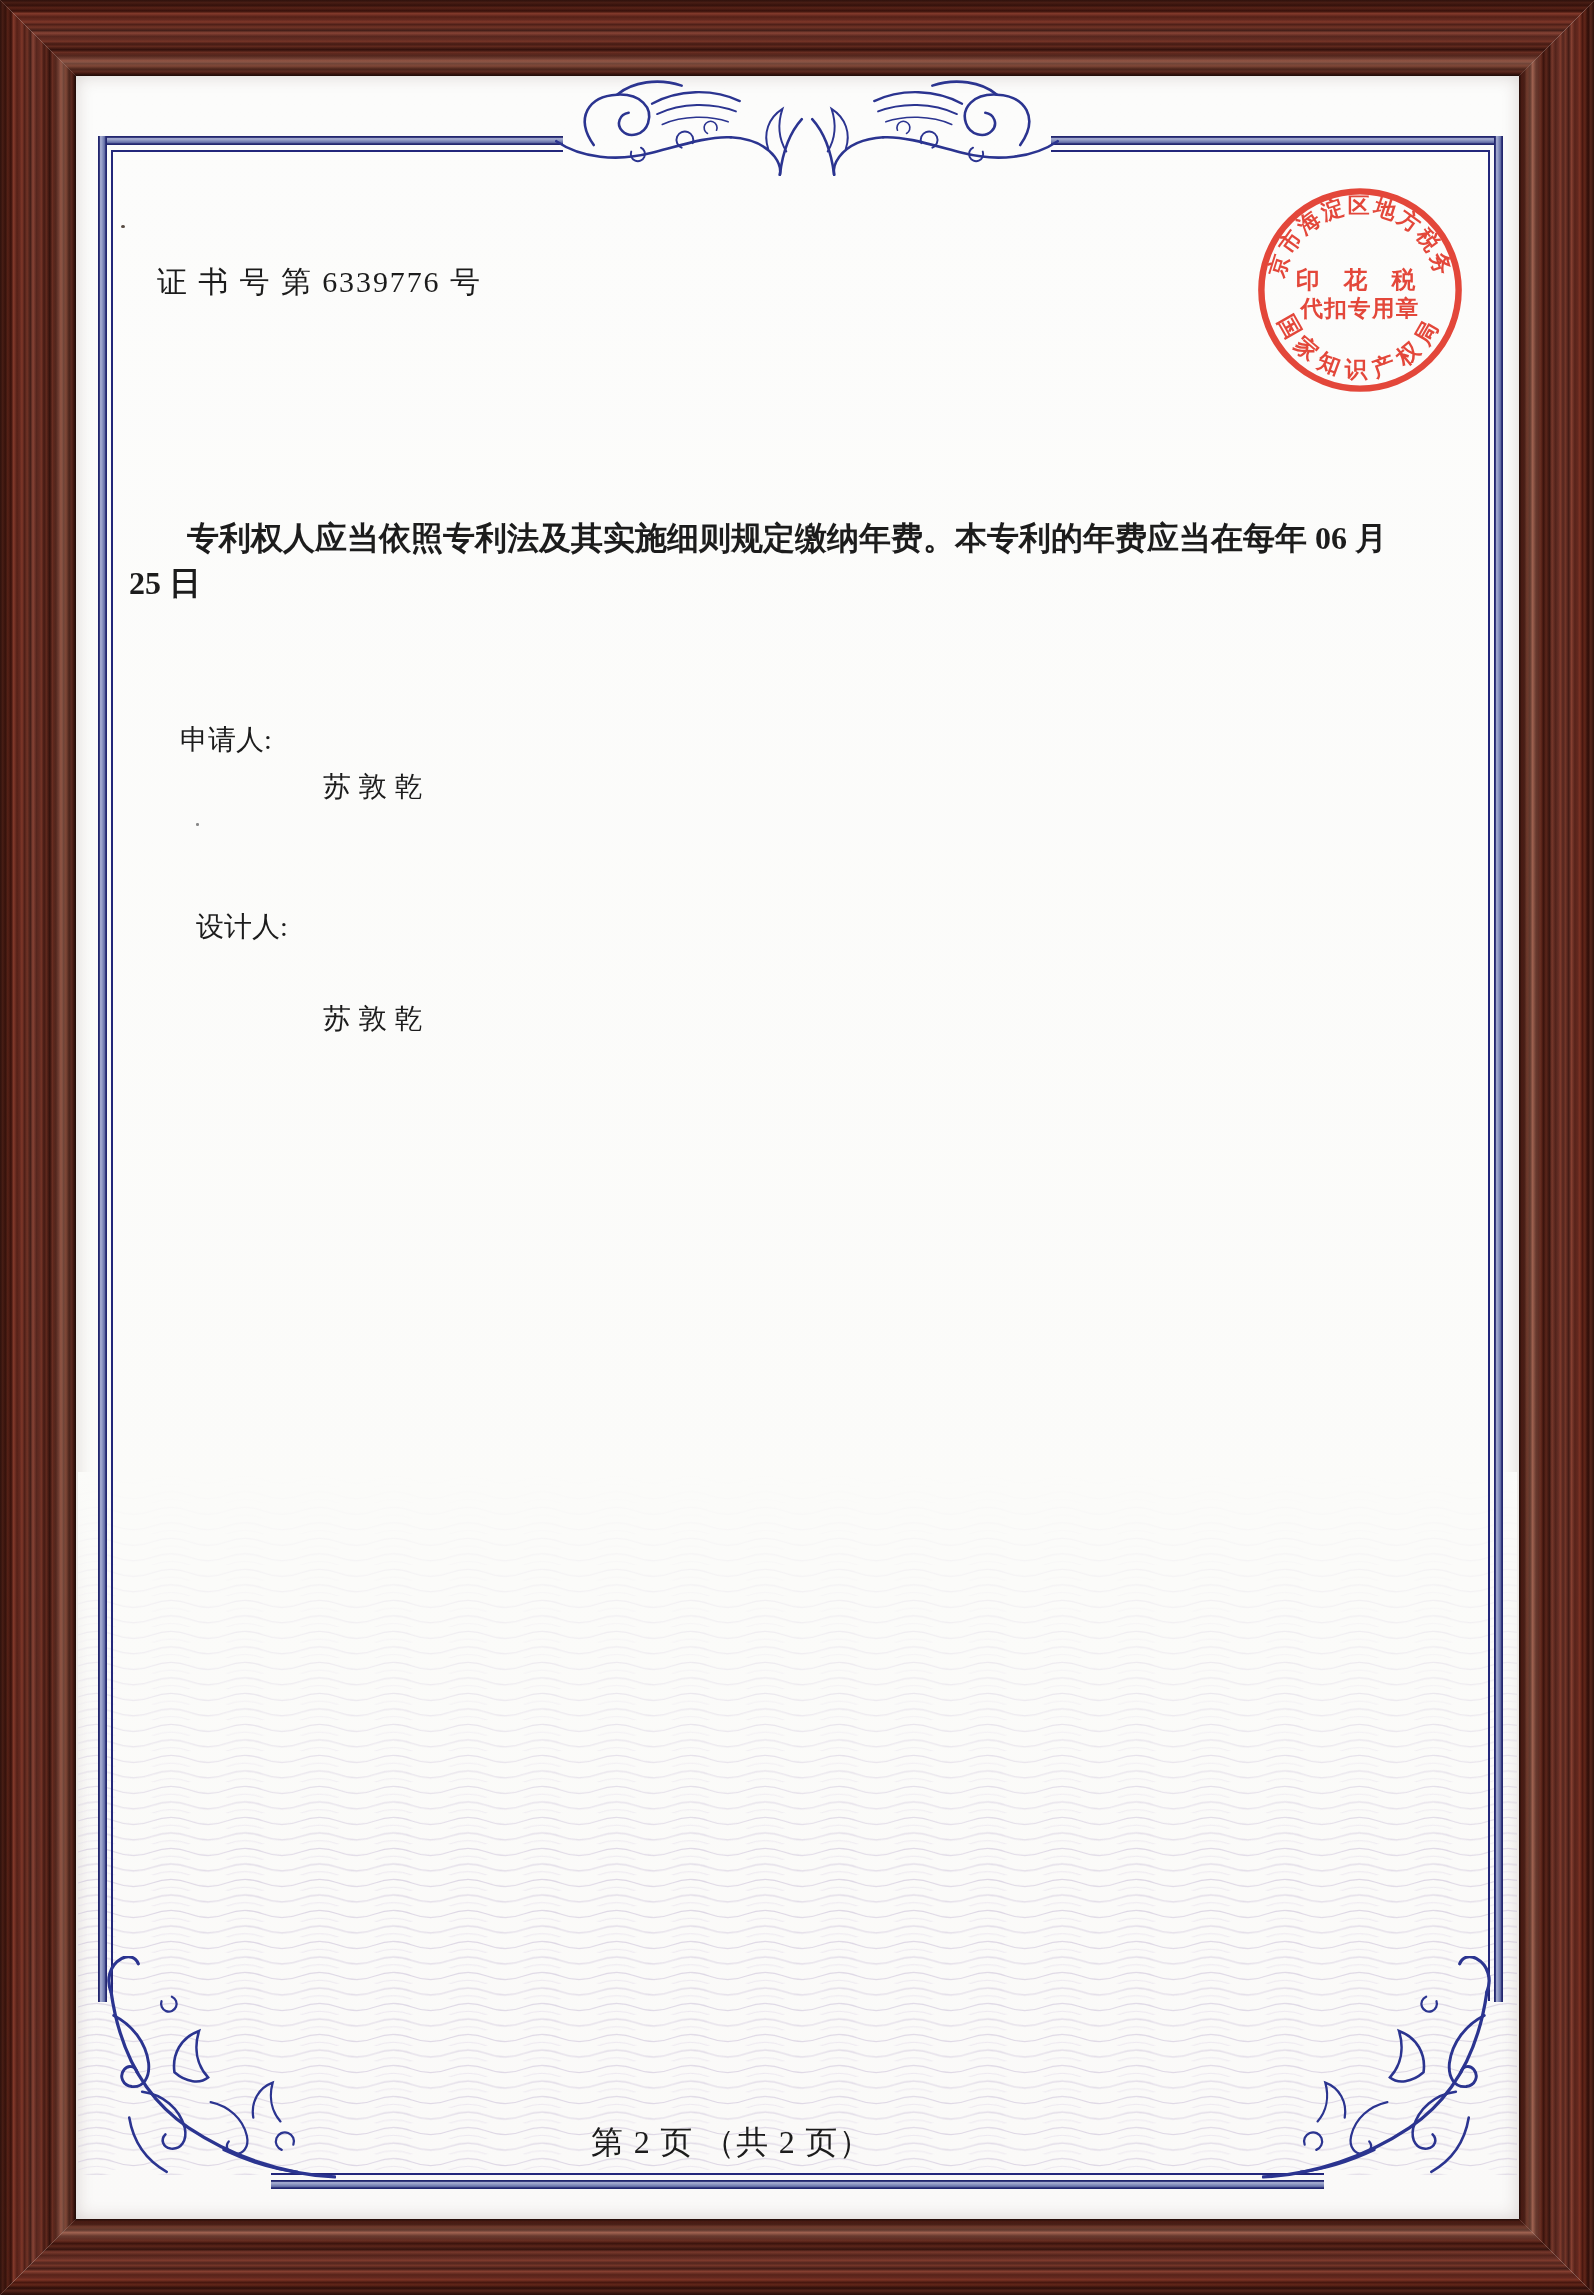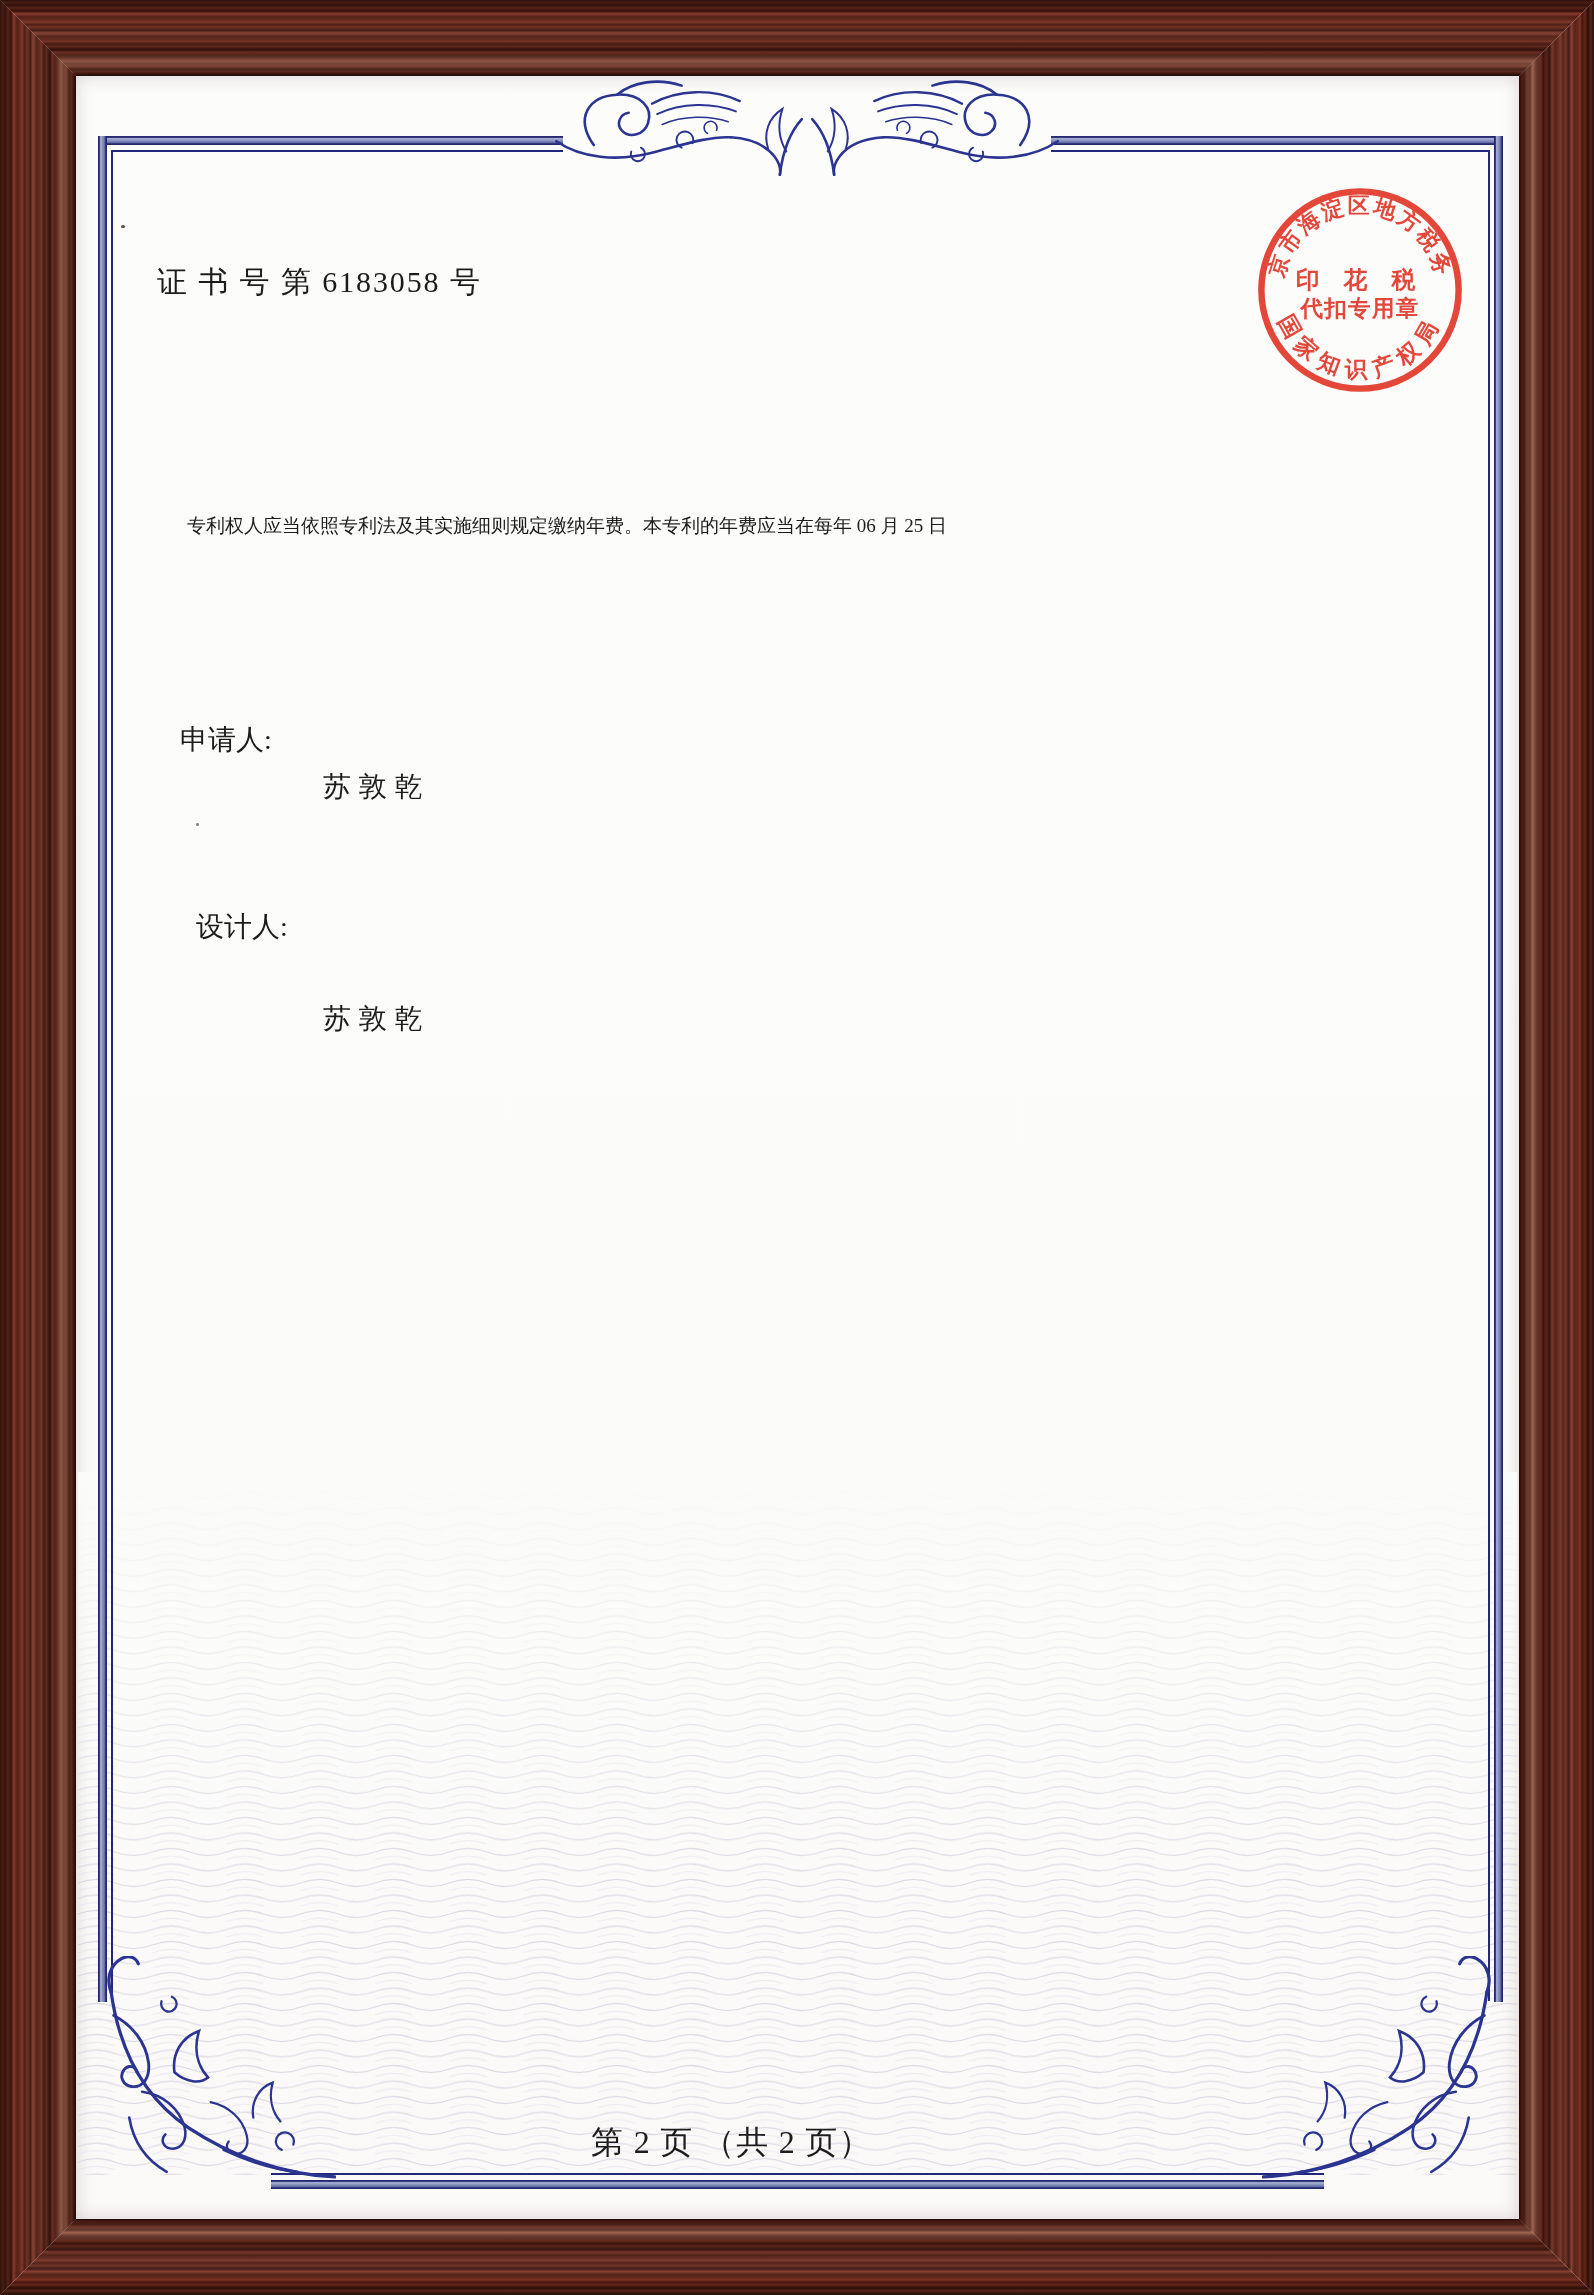--- a/index.html
+++ b/index.html
@@ -65,21 +65,21 @@
   
   .ornament{position:absolute;}
 
   
   .seal{position:absolute;left:1253px;top:183px;width:214px;height:214px;opacity:.93;}
   .seal text{font-family:"Liberation Serif","DejaVu Serif",serif;font-weight:bold;fill:#e23a2c;}
 
   
   .txt{position:absolute;white-space:nowrap;}
   .cert-number{left:157px;top:262px;font-size:30px;letter-spacing:1.9px;}
-  .body-par{left:129px;top:484px;width:1291px;font-size:19px;line-height:45px;text-indent:58px;white-space:normal;}
+  .body-par{left:129px;top:484px;width:1291px;font-size:32px;line-height:45px;text-indent:58px;white-space:normal;font-weight:bold;}
   .info-heading{left:196px;top:677px;font-size:28px;}
   .applicant-label{left:180px;top:721px;font-size:28px;}
   .applicant-name{left:323px;top:768px;font-size:28px;letter-spacing:7.7px;}
   .designer-label{left:196px;top:908px;font-size:28px;font-family:Liberation Serif, serif;}
   .designer-name{left:323px;top:1000px;font-size:28px;letter-spacing:7.7px;}
   .footer-page{left:76px;top:2121px;width:1311px;text-align:center;font-size:32px;letter-spacing:1.3px;}
 
   .speck{position:absolute;border-radius:50%;}
   .speck1{left:121px;top:225px;width:3.9px;height:3.2px;background:#3a2c22;opacity:.85;}
   .speck2{left:196px;top:823px;width:2.6px;height:2.6px;background:#6a6a6a;opacity:.8;}
@@ -171,21 +171,21 @@
     <text font-size="34" letter-spacing="4">
       <textPath href="#arcTop" startOffset="50%" text-anchor="middle">北京市海淀区地方税务局</textPath>
     </text>
     <text font-size="35" letter-spacing="12">
       <textPath href="#arcBottom" startOffset="50%" text-anchor="middle">国家知识产权局</textPath>
     </text>
     <text x="166" y="163" font-size="37" letter-spacing="14" text-anchor="middle">印 花 税</text>
     <text x="166" y="206" font-size="35" letter-spacing="2" text-anchor="middle">代扣专用章</text>
   </svg>
 
-  <div class="txt cert-number">证 书 号 第 6183058 号</div>
+  <div class="txt cert-number">证 书 号 第 6339776 号</div>
 
   <p class="txt body-par"><span>专利权人应当依照专利法及其实施细则规定缴纳年费。本专利的年费应当在每年 06 月 25 日</span><br></p>
 
   <div class="txt applicant-label">申请人:</div>
   <div class="txt applicant-name">苏敦乾</div>
   <div class="txt designer-label">设计人:</div>
   <div class="txt designer-name">苏敦乾</div>
 
   <div class="txt footer-page">第 2 页 （共 2 页）</div>
 

